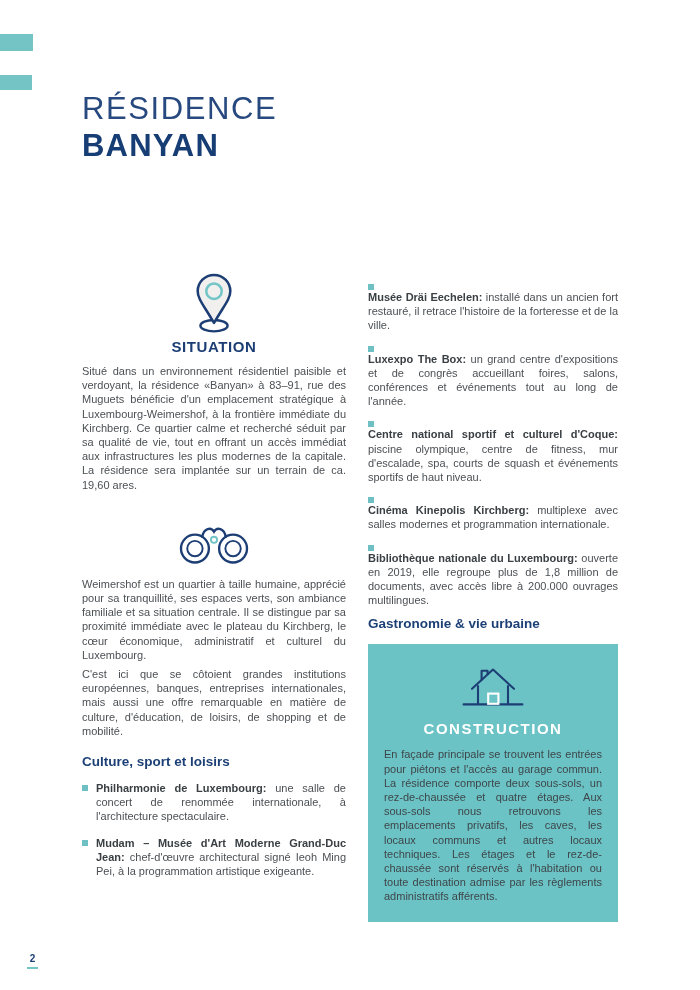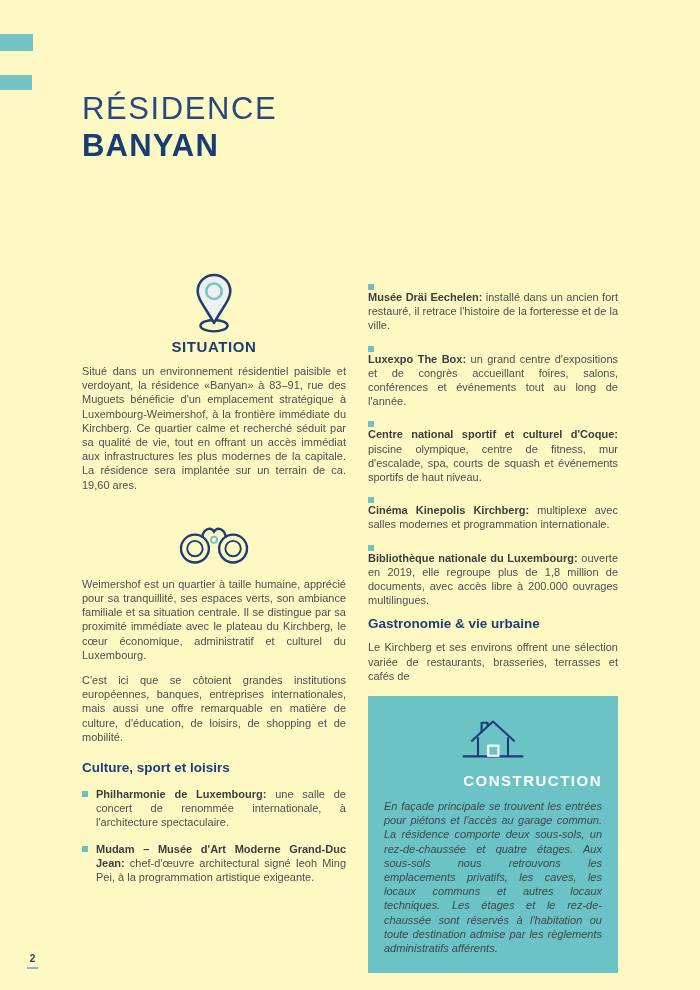--- a/index.html
+++ b/index.html
@@ -3,21 +3,21 @@
 <meta charset="utf-8">
 <style>
   * { margin:0; padding:0; box-sizing:border-box; }
   html,body { width:700px; height:990px; }
   body {
     font-family:"Liberation Sans", sans-serif;
     background:#e8e7e5;
   }
   .page {
     position:relative; width:700px; height:990px;
-    background:#fef9c3; overflow:hidden;
+    background:#ffffff; overflow:hidden;
   }
   
   .accent-bar { position:absolute; left:0; background:#74c4c6; }
   .accent-bar.b1 { top:34px; width:33px; height:17px; }
   .accent-bar.b2 { top:75px; width:32px; height:15px; }
 
   
   .title-block { position:absolute; left:82px; top:90px; line-height:37px; }
   .title-line1 {
     font-size:31px; font-weight:300; letter-spacing:1.6px;
@@ -36,21 +36,21 @@
   .section-heading {
     text-align:center;
     font-size:15px; font-weight:700; letter-spacing:0.6px;
     color:#1c3e74;
   }
   p.body {
     margin-top:9px;
     font-size:11px; line-height:14.2px; color:#4b5054;
     text-align:justify;
   }
-  p.body.mt { margin-top:11px; }
+  p.body.mt { margin-top:5px; }
 
   .sub-heading {
     margin-top:16px;
     font-size:13.5px; font-weight:700; color:#1c4076;
   }
 
   ul.bullets { list-style:none; margin-top:12px; }
   ul.bullets li { display:flex; margin-bottom:12px; }
   ul.bullets.tight li { margin-bottom:9px;flex-direction:column; }
   .sq {
@@ -64,29 +64,28 @@
   .bullet-text b { color:#393f43; font-weight:700; }
 
   
   .construction-box {
     margin-top:13px; width:250px;
     background:#6cc3c6;
     padding:12px 16px 18px 16px;
   }
   .construction-box .icon-wrap { margin-top:2px; }
   .construction-heading {
-    margin-top:6px; text-align:right;
+    margin-top:6px; text-align:center;
     font-size:15px; font-weight:700; letter-spacing:1.5px;
     color:#ffffff;
   }
   .construction-body {
     margin-top:10px;
     font-size:11px; line-height:14.2px; color:#3e4649;
     text-align:justify;
-    font-style:italic;
   }
 
   
   .page-num-wrap { position:absolute; left:27px; top:948px; text-align:center; }
   .page-num { font-size:10px; font-weight:700; color:#1c3e74; }
   .page-num-underline {
     display:block; width:11px; height:2px; margin-top:1px;
     background:#74c4c6;
   }
   .footer-text {
@@ -166,21 +165,20 @@
         <span class="sq"></span>
         <p class="bullet-text"><b>Cinéma Kinepolis Kirchberg:</b><span> multiplexe avec salles modernes et programmation internationale.</span></p>
       </li>
       <li>
         <span class="sq"></span>
         <p class="bullet-text"><b>Bibliothèque nationale du Luxembourg:</b><span> ouverte en 2019, elle regroupe plus de 1,8 million de documents, avec accès libre à 200.000 ouvrages multilingues.</span></p>
       </li>
     </ul>
 
     <h3 class="sub-heading" style="margin-top:9px;">Gastronomie &amp; vie urbaine</h3>
-    <p class="body">Le Kirchberg et ses environs offrent une sélection variée de restaurants, brasseries, terrasses et cafés de</p>
 
     <div class="construction-box">
       <div class="icon-wrap">
         <svg width="66" height="52" viewBox="0 0 110 84" fill="none">
           <path d="M6 76 L104 76" stroke="#1c3e74" stroke-width="3.5" stroke-linecap="round"></path>
           <path d="M30 44 L30 76 M80 44 L80 76" stroke="#1c3e74" stroke-width="3.5"></path>
           <path d="M20 50 L55 18 L90 50" stroke="#1c3e74" stroke-width="3.5" stroke-linecap="round" stroke-linejoin="round"></path>
           <path d="M36 36 L36 20 L46 20 L46 27" stroke="#1c3e74" stroke-width="3.5" stroke-linejoin="round"></path>
           <rect x="47" y="58" width="17" height="17" stroke="#ffffff" stroke-width="3.5"></rect>
         </svg>

